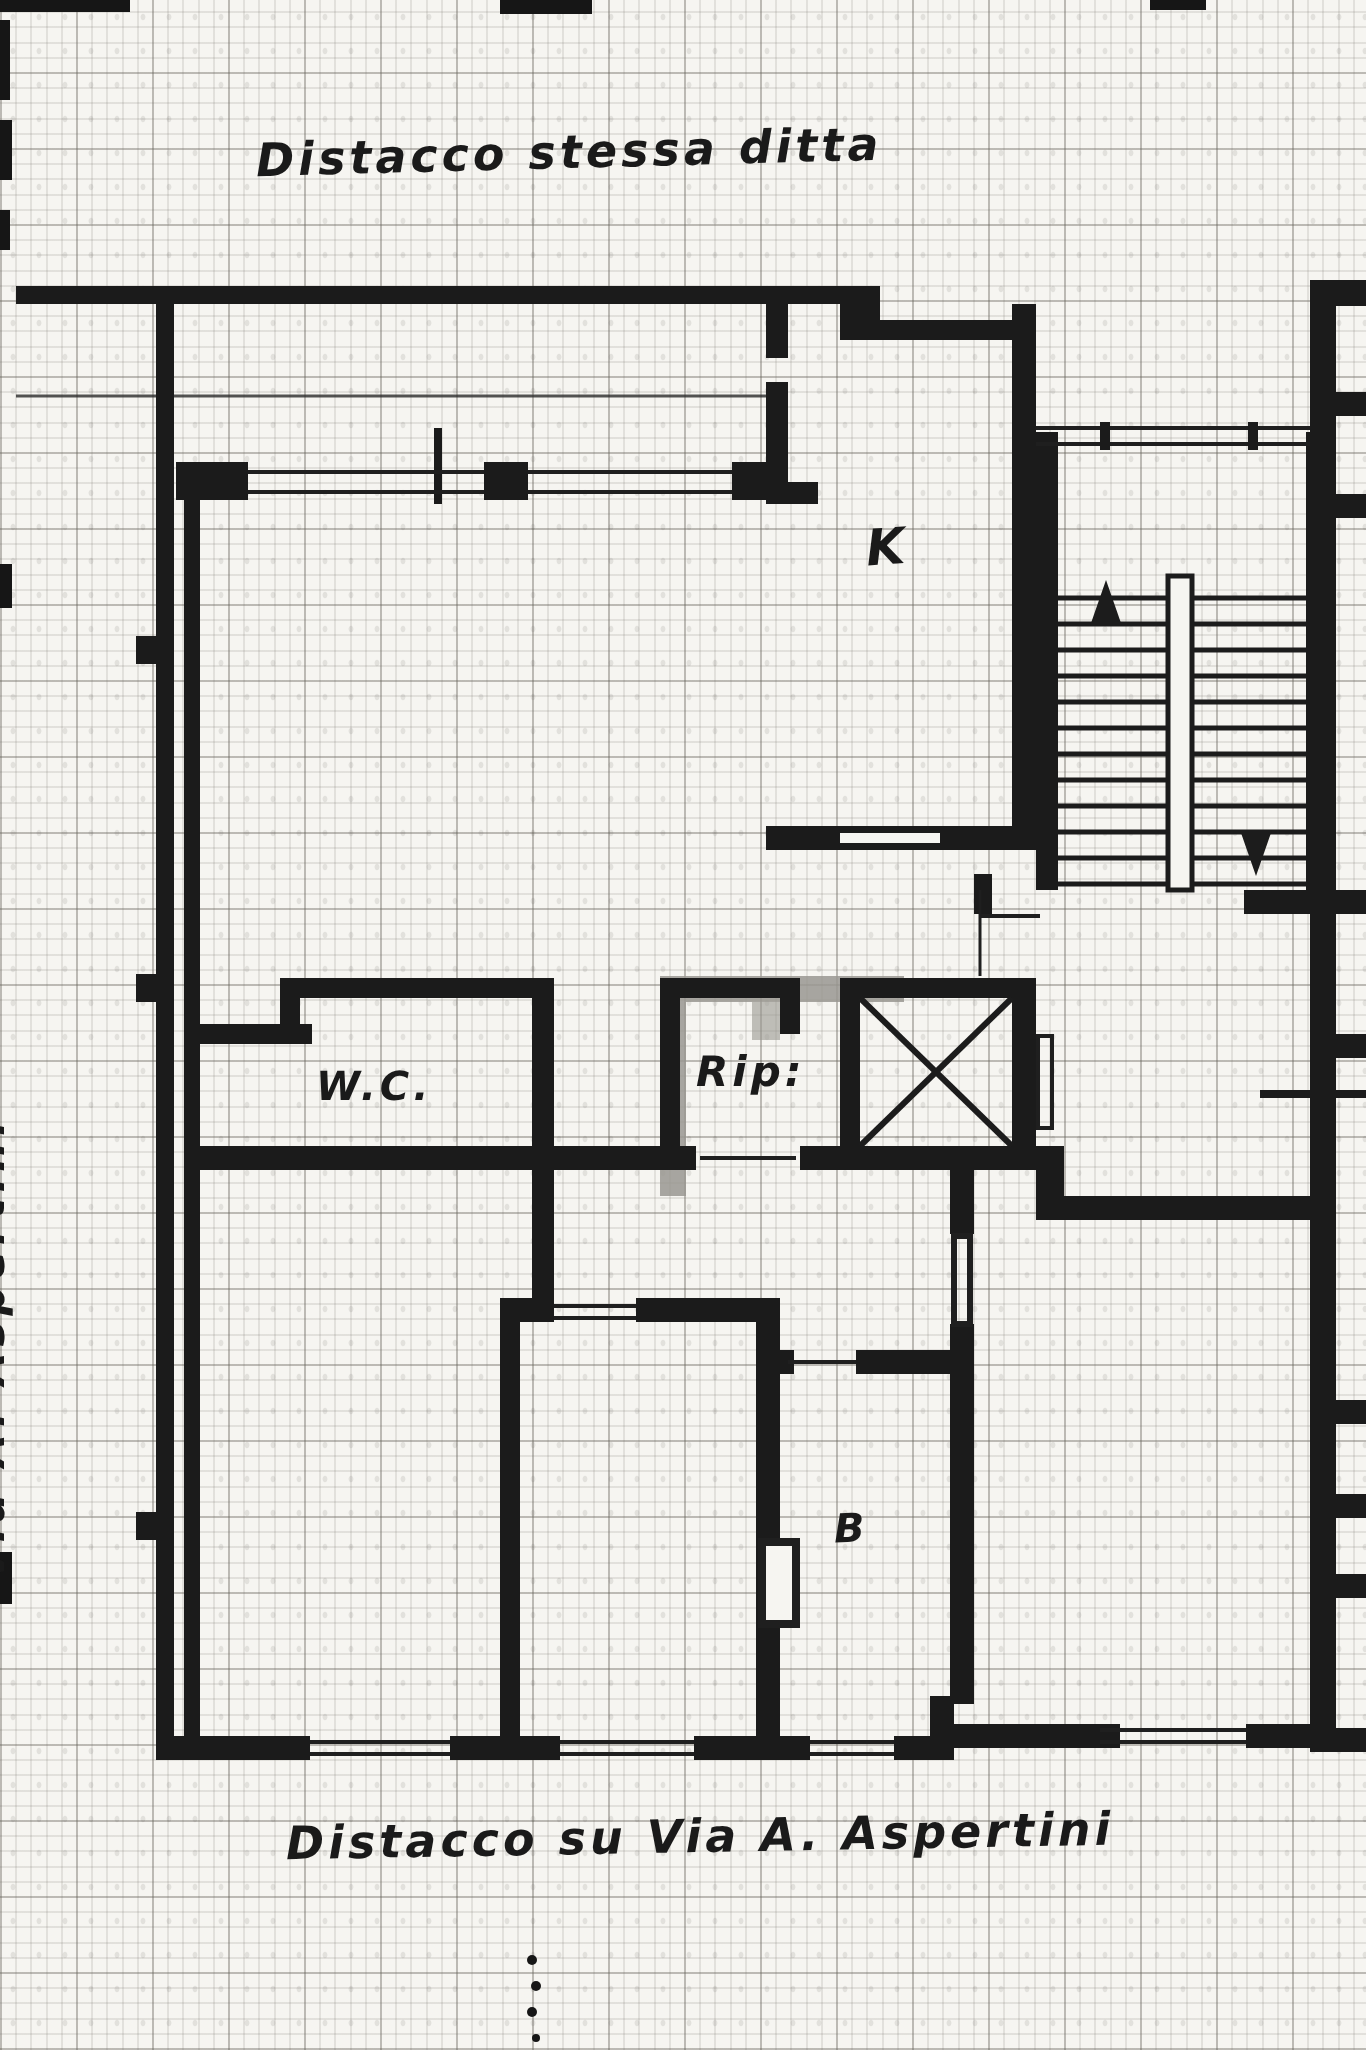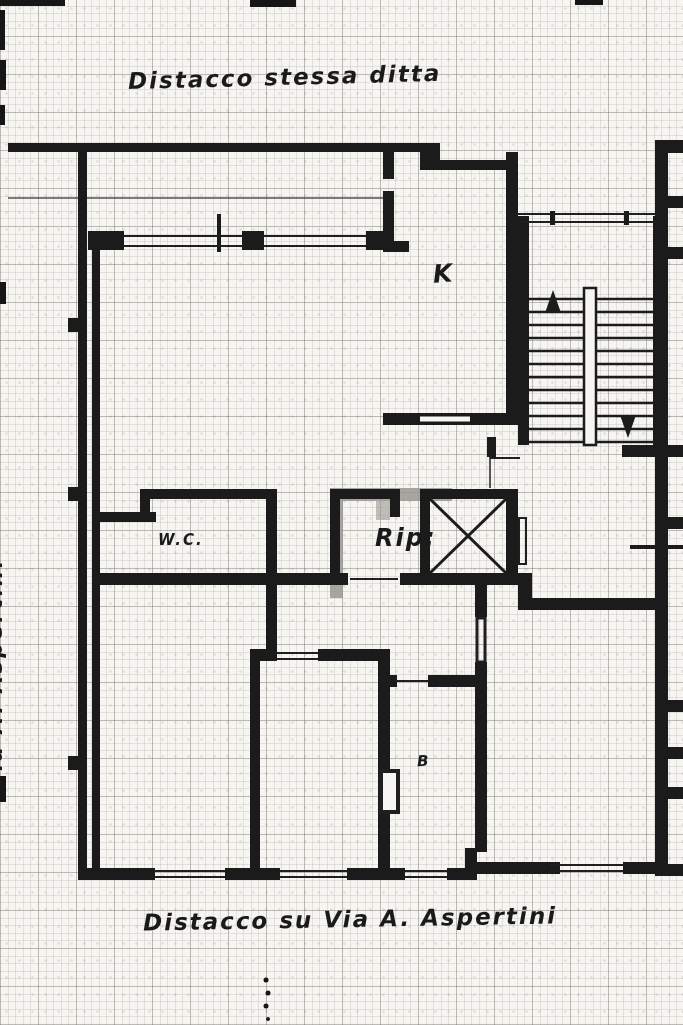--- a/index.html
+++ b/index.html
@@ -13,30 +13,30 @@
       repeating-linear-gradient(90deg, rgba(100,96,88,.30) 0 1px, transparent 1px 38px),
       repeating-linear-gradient(0deg,  rgba(110,106,98,.15) 0 1px, transparent 1px 7.6px),
       repeating-linear-gradient(90deg, rgba(110,106,98,.15) 0 1px, transparent 1px 7.6px);
     background-size:13px 17px,auto,auto,auto,auto;
   }
   .hand{
     position:absolute;color:#1a1a1a;font-style:italic;font-weight:bold;
     letter-spacing:2px;white-space:nowrap;line-height:1;
   }
   .caption{font-size:23px;}
-  .room-label{font-size:15px;}
+  .room-label{font-size:20px;}
   #label-top{left:128px;top:66px;transform:rotate(-1.5deg);}
   #label-bottom{left:143px;top:908px;transform:rotate(-1deg);}
   #label-left-vert{
     left:-15px;top:430px;height:360px;font-size:21px;
     writing-mode:vertical-rl;transform:rotate(180deg);letter-spacing:3px;
   }
   #label-k{left:433px;top:261px;font-size:25px;transform:rotate(-4deg);}
   #label-wc{left:158px;top:533px;}
-  #label-rip{left:375px;top:526px;font-size:24px;}
+  #label-rip{left:348px;top:526px;font-size:21px;}
   #label-b{left:417px;top:754px;transform:rotate(-2deg);}
   svg{position:absolute;left:0;top:0;}
   .ink{fill:#1b1b1b;}
 </style>
 </head>
 <body>
 
 <div id="page">
 
   <svg width="683" height="1025" viewBox="0 0 683 1025">

